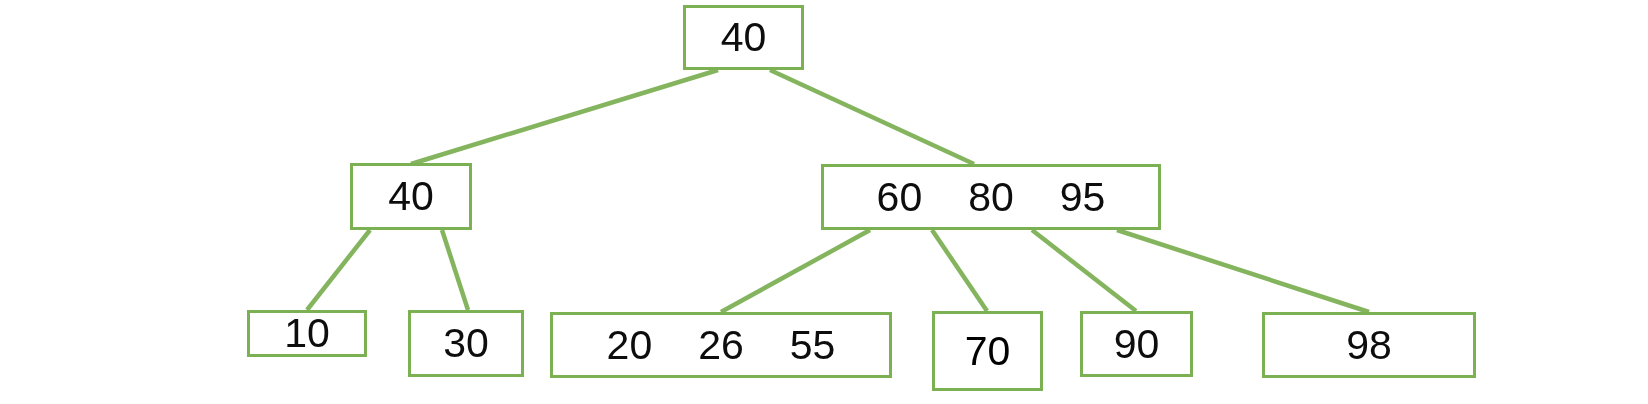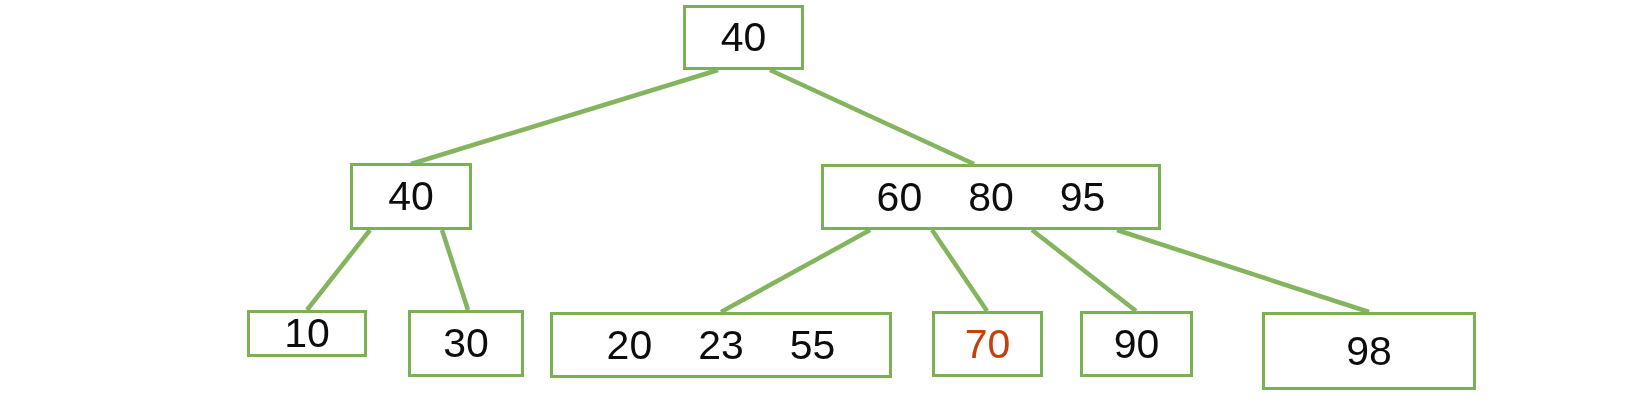--- a/index.html
+++ b/index.html
@@ -68,26 +68,26 @@
         <span class="key">95</span>
       </div>
       <div class="node" style="left: 247px; top: 310px; width: 120px; height: 47px; border-color: rgb(124, 177, 83); color: rgb(13, 13, 13);">
         <span class="key">10</span>
       </div>
       <div class="node" style="left: 408px; top: 310px; width: 116px; height: 67px; border-color: rgb(124, 177, 83); color: rgb(13, 13, 13);">
         <span class="key">30</span>
       </div>
       <div class="node" style="left: 550px; top: 312px; width: 342px; height: 66px; border-color: rgb(124, 177, 83); color: rgb(13, 13, 13);">
         <span class="key">20</span>
-        <span class="key">23</span>
+        <span class="key">26</span>
         <span class="key">55</span>
       </div>
-      <div class="node" style="left: 932px; top: 311px; width: 111px; height: 66px; border-color: rgb(124, 177, 83); color: #c2410c;">
+      <div class="node" style="left: 932px; top: 311px; width: 111px; height: 80px; border-color: rgb(124, 177, 83); color: #000000;">
         <span class="key">70</span>
       </div>
       <div class="node" style="left: 1080px; top: 311px; width: 113px; height: 66px; border-color: rgb(124, 177, 83); color: rgb(13, 13, 13);">
         <span class="key">90</span>
       </div>
-      <div class="node" style="left: 1262px; top: 312px; width: 214px; height: 78px; border-color: rgb(124, 177, 83); color: rgb(13, 13, 13); gap: 40px;">
+      <div class="node" style="left: 1262px; top: 312px; width: 214px; height: 66px; border-color: rgb(124, 177, 83); color: rgb(13, 13, 13); gap: 40px;">
         <span class="key">98</span>
       </div>
     </div>
 </div>
 
 </body></html>

